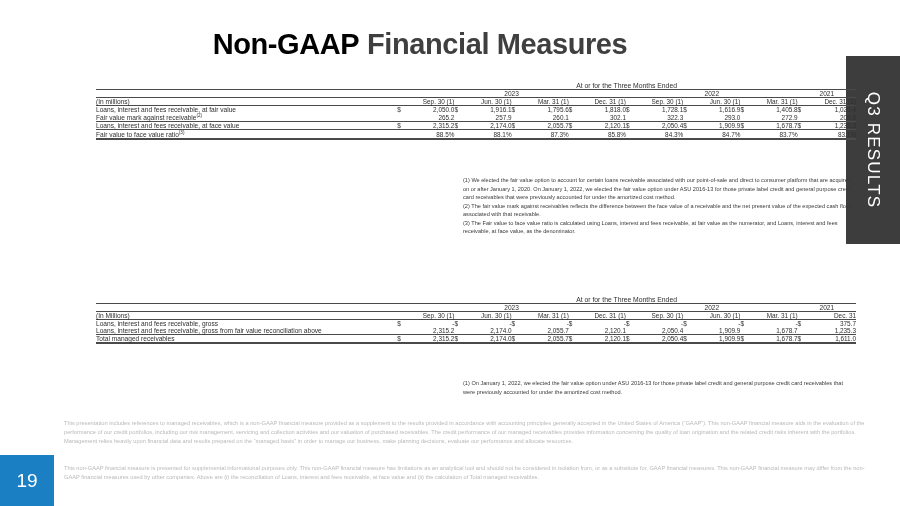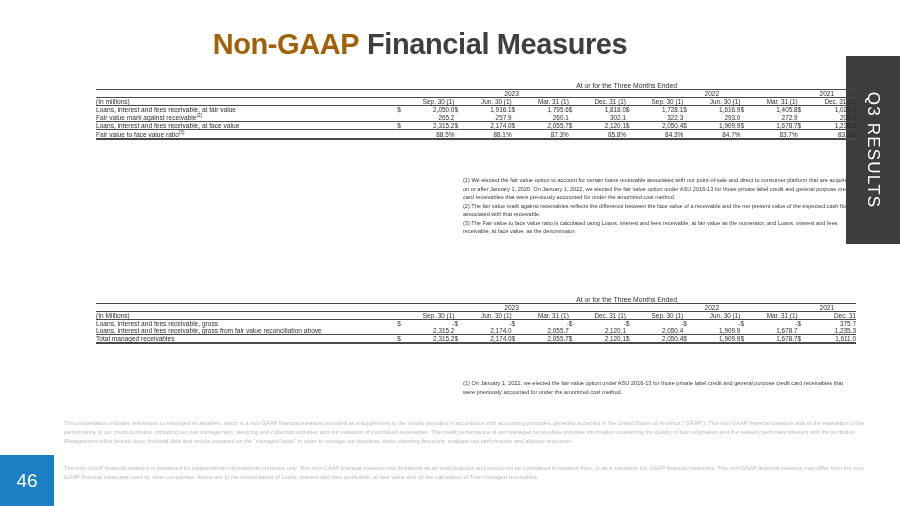--- a/index.html
+++ b/index.html
@@ -16,21 +16,21 @@
   
   .title {
     position: absolute;
     top: 28px; left: 0; width: 840px;
     text-align: center;
     font-size: 29px;
     font-weight: bold;
     letter-spacing: -0.4px;
     white-space: nowrap;
   }
-  .title .accent { color: #a16207; }
+  .title .accent { color: #000000; }
   .title .dark { color: #3f3f3f; }
 
   
   .side-tab {
     position: absolute;
     right: 0; top: 56px;
     width: 54px; height: 188px;
     background: #3d3d3d;
   }
   .side-tab span {
@@ -145,21 +145,21 @@
 
 <div class="title">
   <span class="accent">Non-GAAP</span><span class="dark">&nbsp;</span><span class="dark">Financial Measures</span>
 </div>
 
 <div class="side-tab">
   <span>Q3 RESULTS</span>
 </div>
 
 <div class="page-badge">
-  <span>46</span>
+  <span>19</span>
 </div>
 
 <div class="table-block" id="table1">
   <table class="fin">
     <colgroup>
       <col style="width:300px">
       <col style="width:10px">
         <col style="width:47px">
       <col style="width:10px">
         <col style="width:47px">

